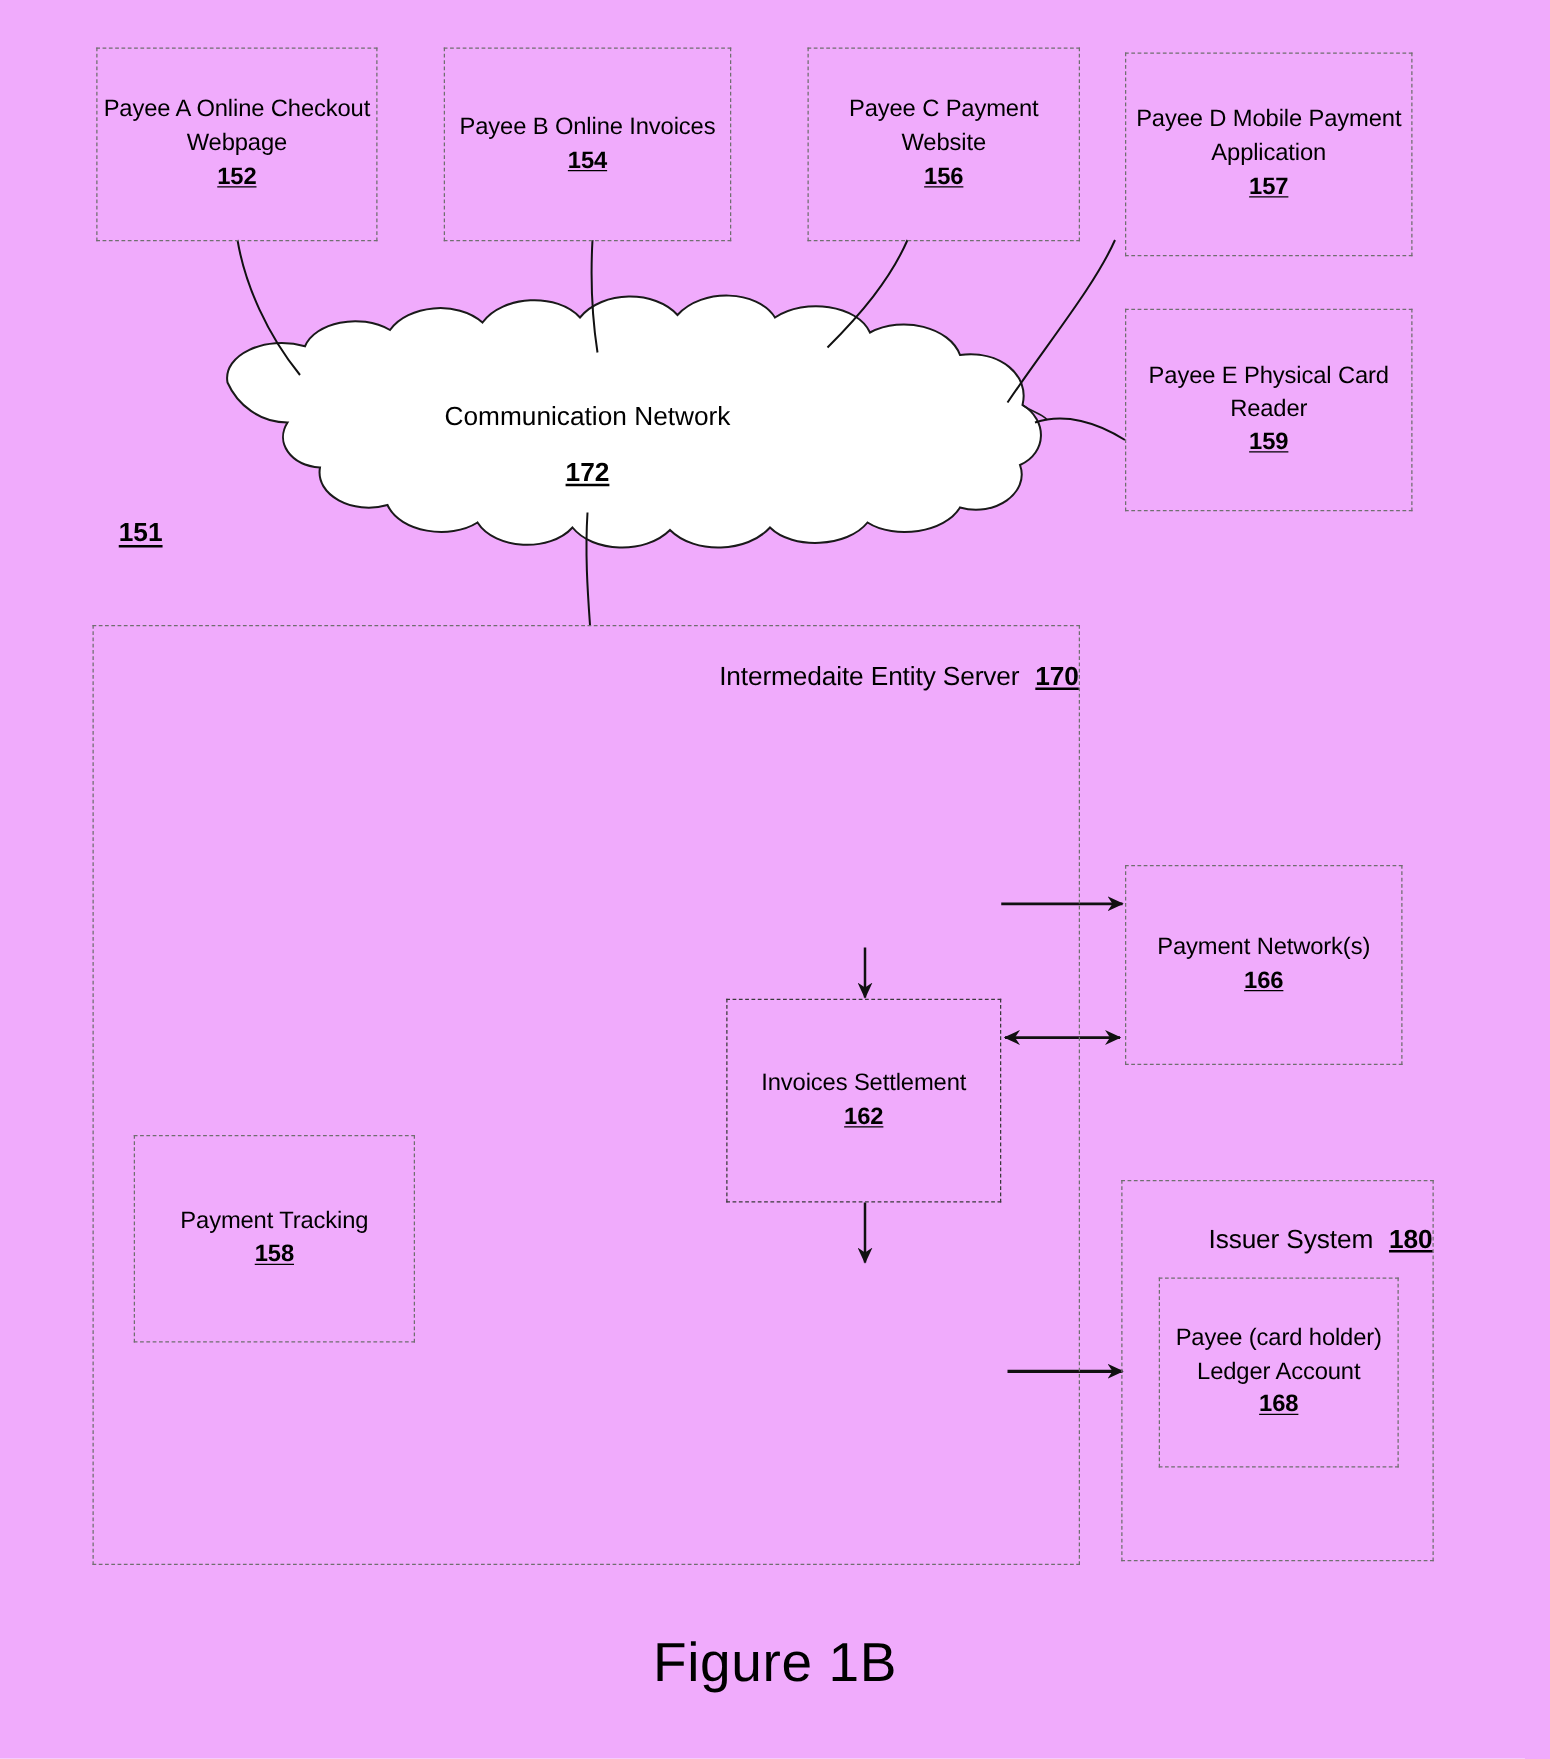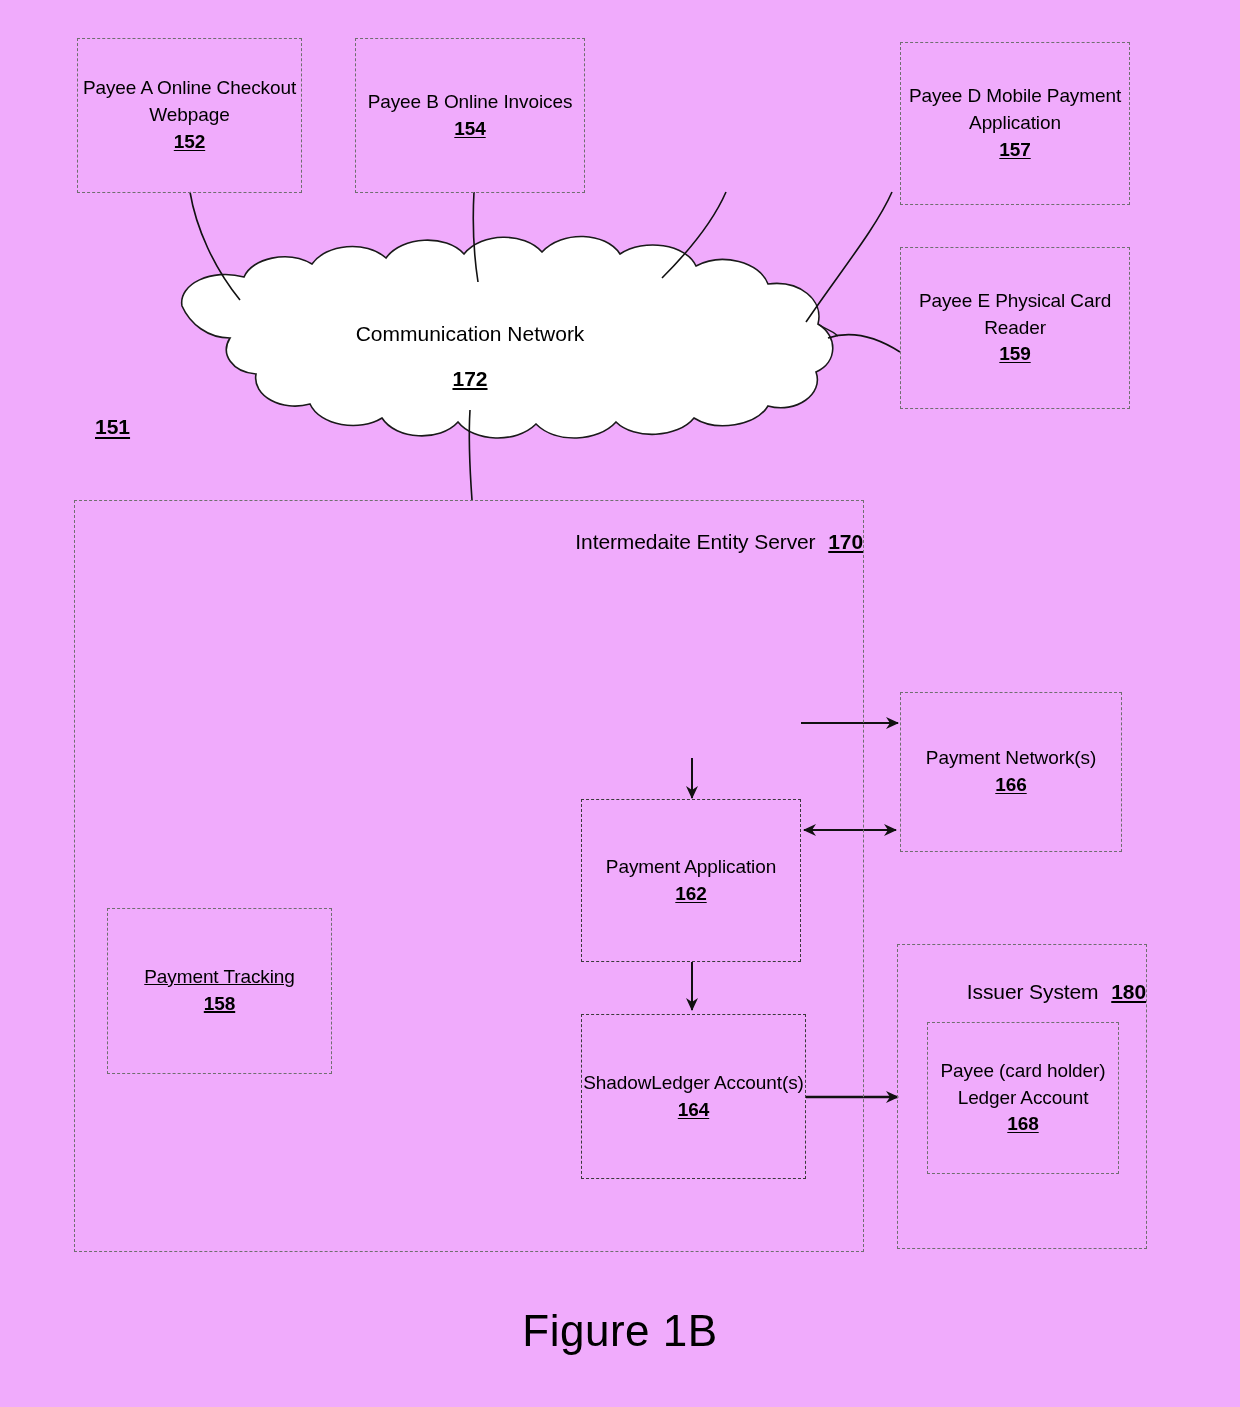--- a/index.html
+++ b/index.html
@@ -153,20 +153,24 @@
     <span class="lbl">Payee A Online Checkout</span>
     <span class="lbl">Webpage</span>
     <span class="ref">152</span>
   </div>
 
   <div class="box" style="left:355px; top:38px; width:230px; height:155px;">
     <span class="lbl">Payee B Online Invoices</span>
     <span class="ref">154</span>
   </div>
 
+  <div class="box" style="left:646px; top:38px; width:218px; height:155px;">
+    <span class="lbl">Payee C Payment Website</span>
+    <span class="ref">156</span>
+  </div>
 
   <div class="box" style="left:900px; top:42px; width:230px; height:163px;">
     <span class="lbl">Payee D Mobile Payment</span>
     <span class="lbl">Application</span>
     <span class="ref">157</span>
   </div>
 
   <div class="box" style="left:900px; top:247px; width:230px; height:162px;">
     <span class="lbl">Payee E Physical Card</span>
     <span class="lbl">Reader</span>
@@ -180,35 +184,31 @@
 
   <div class="diag-ref" style="left:95px; top:415px;">151</div>
 
   <div class="box container-box" style="left:74px; top:500px; width:790px; height:752px;">
     <div class="title-line">
       <span>Intermedaite Entity Server</span>
       <span class="ref" style="margin-left:7px;">170</span>
     </div>
   </div>
 
-  <div class="box" style="left:107px; top:908px; width:225px; height:166px;text-decoration:underline;">
+  <div class="box" style="left:107px; top:908px; width:225px; height:166px;">
     <span class="lbl">Payment Tracking</span>
     <span class="ref">158</span>
   </div>
 
 
   <div class="box dark" style="left:581px; top:799px; width:220px; height:163px;">
-    <span class="lbl">Payment Application</span>
+    <span class="lbl">Invoices Settlement</span>
     <span class="ref">162</span>
   </div>
 
-  <div class="box dark" style="left:581px; top:1014px; width:225px; height:165px;">
-    <span class="lbl">ShadowLedger Account(s)</span>
-    <span class="ref">164</span>
-  </div>
 
   <div class="box" style="left:900px; top:692px; width:222px; height:160px;">
     <span class="lbl">Payment Network(s)</span>
     <span class="ref">166</span>
   </div>
 
   <div class="box container-box" style="left:897px; top:944px; width:250px; height:305px;">
     <div class="title-line" style="margin-top:32px;">
       <span>Issuer System</span>
       <span class="ref" style="margin-left:7px;">180</span>

